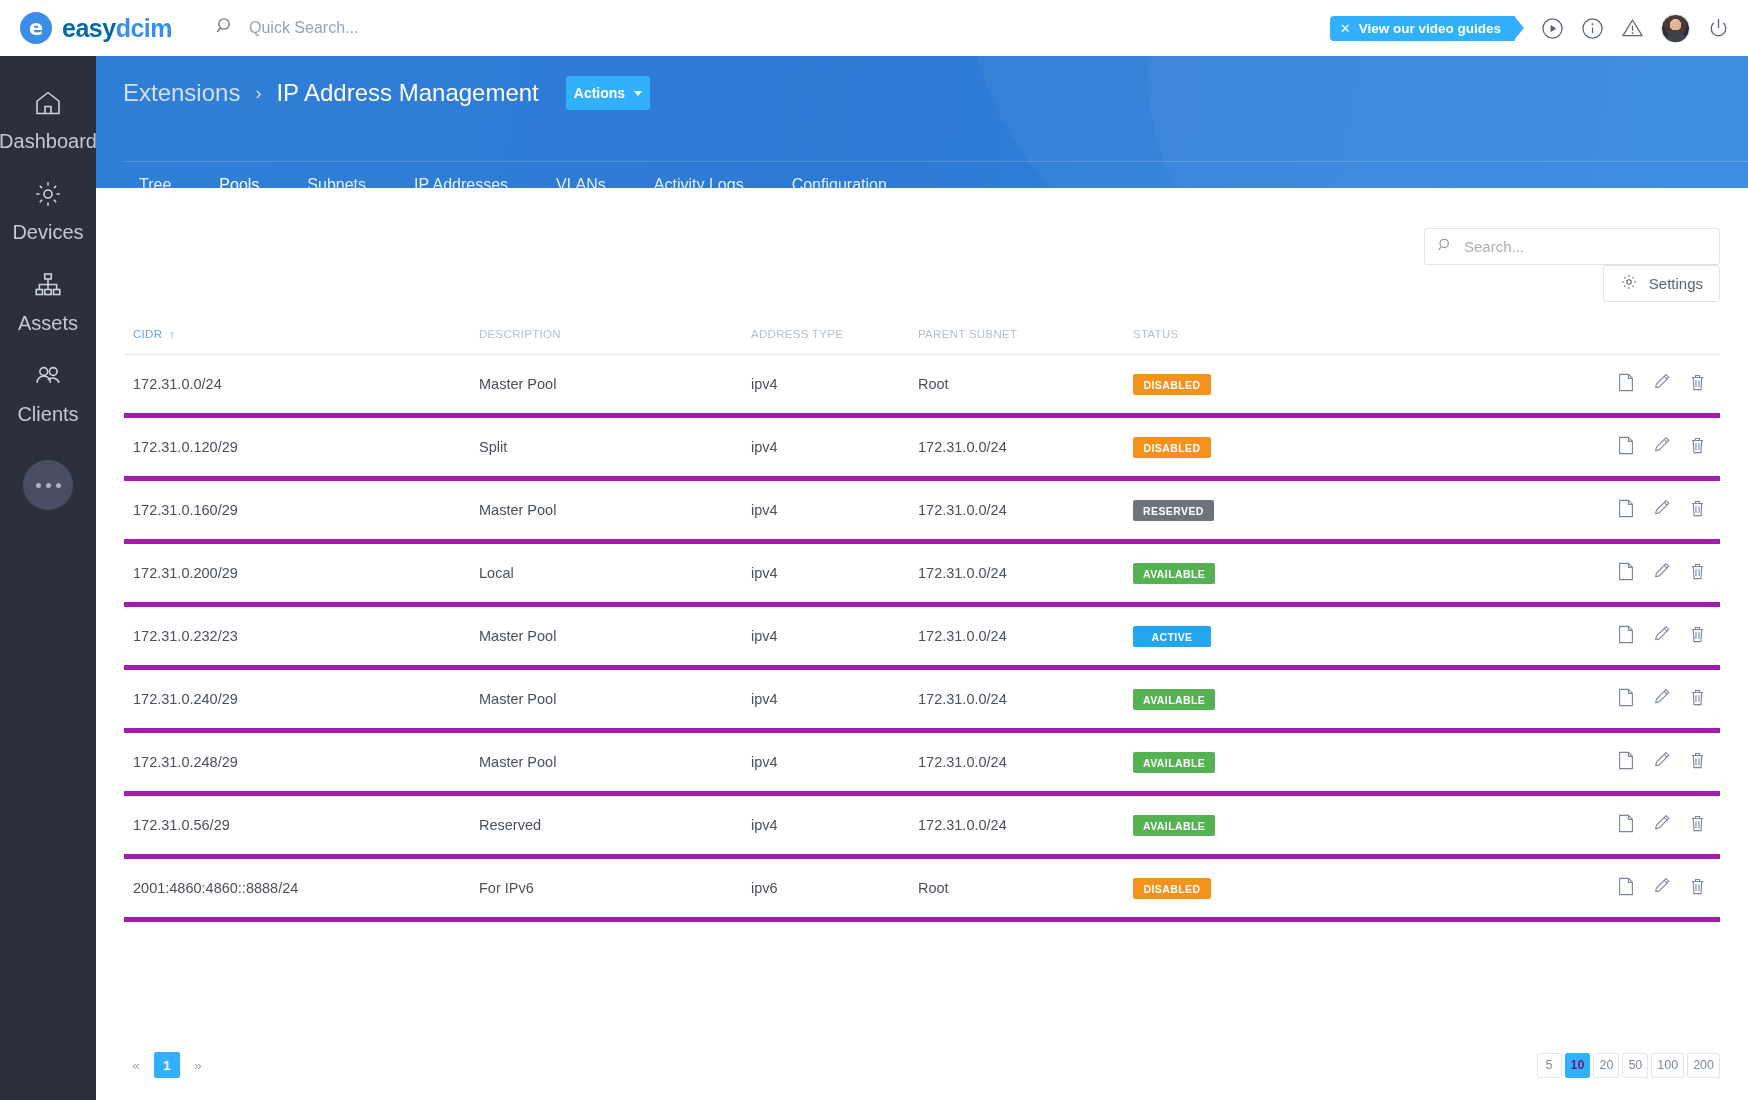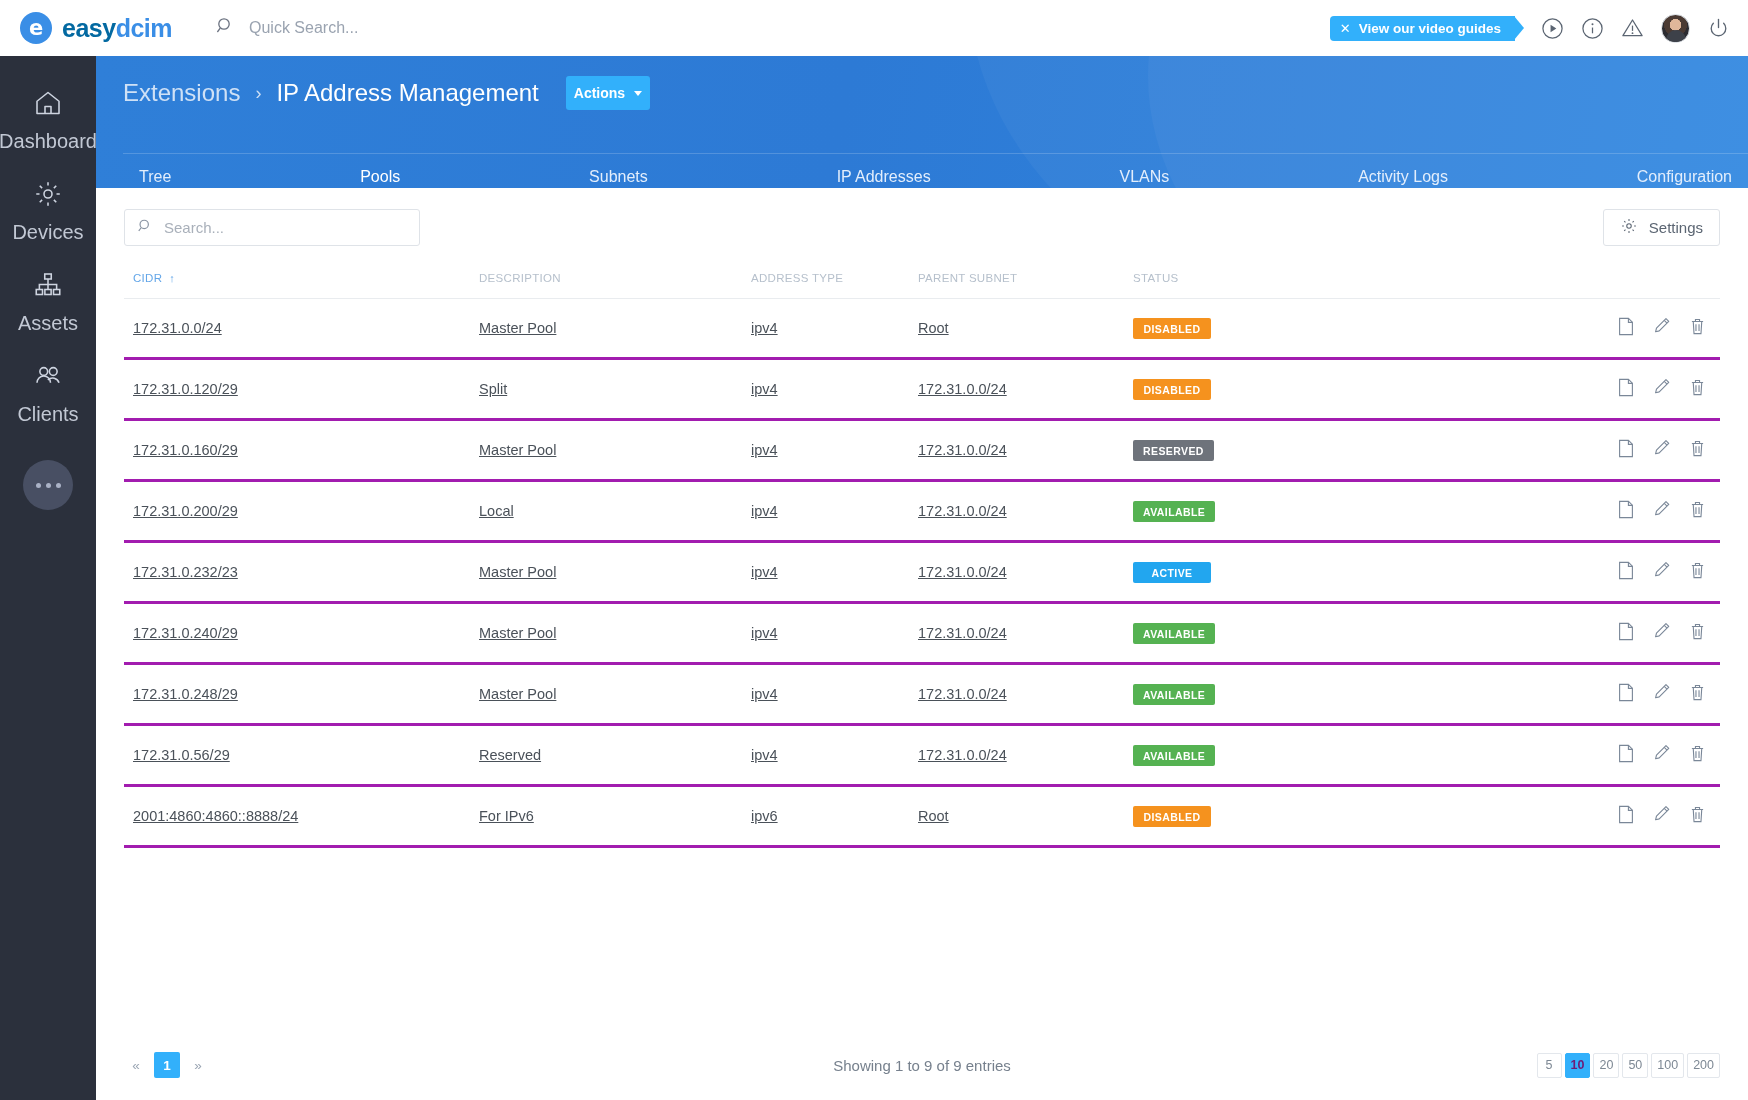--- a/index.html
+++ b/index.html
@@ -132,38 +132,37 @@
     font-size: 14px; font-weight: bold;
     padding: 9px 8px; border-radius: 3px; border: none;
     display: flex; align-items: center; gap: 9px;
     margin-left: 12px; cursor: pointer;
   }
   .caret-down {
     width: 0; height: 0; border-left: 4.5px solid transparent;
     border-right: 4.5px solid transparent; border-top: 5px solid #fff;
   }
   .tabs-row {
-    position: absolute; left: 27px; bottom: 8px;
+    position: absolute; left: 27px; bottom: 0;
     display: flex; align-items: flex-end; gap: 16px;
     border-top: 1px solid rgba(255,255,255,0.18);
     width: 1625px;
-    justify-content: space-between;
   }
   .tab {
     color: #e3eefc; font-size: 16px;
     padding: 14px 16px 15px;
     cursor: pointer; border-bottom: 3px solid transparent;
     white-space: nowrap;
   }
   .tab.active { color: #ffffff; border-bottom-color: #ffffff; }
 
   
   .content { position: absolute; top: 188px; left: 96px; width: 1652px; height: 912px; background: #fff; }
 
-  .toolbar { display: flex; align-items: center; padding: 21px 28px 0 28px; }
+  .toolbar { display: flex; align-items: flex-end; padding: 40px 28px 0 28px; flex-direction: column; }
   .search-box {
     width: 296px; height: 37px;
     border: 1px solid #dfe3e8; border-radius: 3px;
     display: flex; align-items: center; gap: 11px; padding: 0 12px;
     background: #fff;
   }
   .search-box input {
     border: none; outline: none; font-size: 15px; color: #555;
     font-family: "Liberation Sans", sans-serif; width: 100%;
     background: transparent;
@@ -182,23 +181,22 @@
   table { width: 1596px; margin: 26px 28px 0; border-collapse: collapse; table-layout: fixed; }
   thead th {
     text-align: left; font-size: 11.5px; letter-spacing: 0.3px;
     color: #b6c0cc; font-weight: normal; padding: 0 0 14px 0;
     border-bottom: 1px solid #e9ecef;
   }
   thead th.sorted { color: #63a6e8; }
   .sort-arrow { color: #63a6e8; margin-left: 7px; font-size: 11px; }
   tbody td {
     font-size: 14.5px; color: #4a5159;
-    padding: 18px 0; border-bottom: 3px solid #a21caf;
+    padding: 18px 0; border-bottom: 5px solid #a21caf;
     vertical-align: middle;
-    text-decoration: underline;
   }
   .col-cidr { width: 355px; padding-left: 9px !important; }
   .col-desc { width: 272px; }
   .col-type { width: 167px; }
   .col-parent { width: 215px; }
   .col-status { width: 300px; }
   .col-actions { width: 287px; text-align: right; padding-right: 14px !important; }
 
   .badge {
     display: inline-block; min-width: 78px; text-align: center;
@@ -647,21 +645,20 @@
         </tr>
       </tbody>
   </table>
 
   <div class="footer">
     <div class="pager">
       <div class="pg">«</div>
       <div class="pg num">1</div>
       <div class="pg">»</div>
     </div>
-    <div class="showing">Showing 1 to 9 of 9 entries</div>
     <div class="lengths">
       <div class="len">5</div>
       <div class="len active">10</div>
       <div class="len">20</div>
       <div class="len">50</div>
       <div class="len">100</div>
       <div class="len">200</div>
     </div>
   </div>
 

